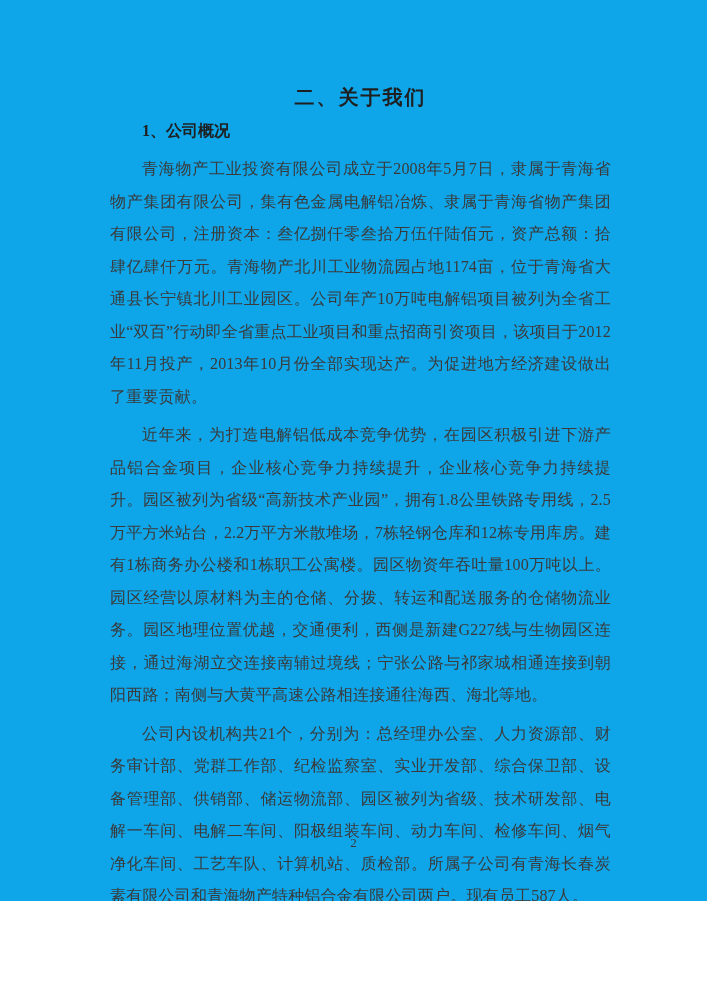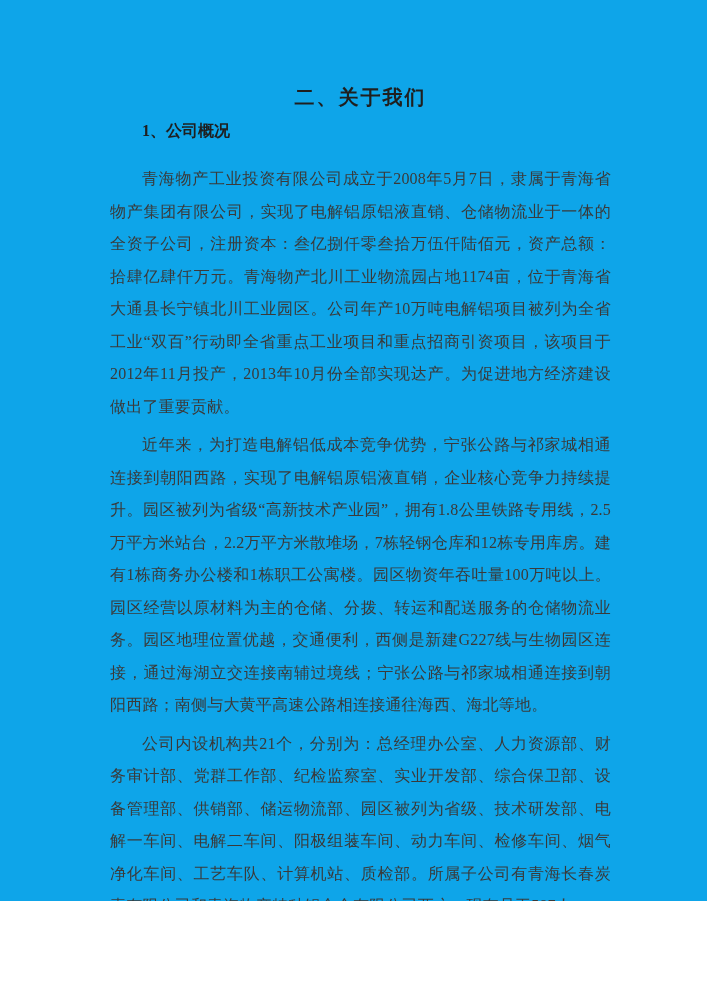--- a/index.html
+++ b/index.html
@@ -26,21 +26,21 @@
     margin: 0 0 9px 0;
     text-align: center;
     font-family: "Liberation Sans", "DejaVu Sans", sans-serif;
     font-weight: bold;
     font-size: 20px;
     line-height: 26px;
     letter-spacing: 2px;
     color: #1f1f1f;
   }
   .section-heading {
-    margin: 0 0 21px 0;
+    margin: 0 0 11px 0;
     font-family: "Liberation Serif", "DejaVu Serif", serif;
     font-weight: bold;
     font-size: 16px;
     line-height: 23px;
     text-indent: 2em;
     color: #1f1f1f;
   }
   .body-paragraph {
     margin: 0 0 6px 0;
     font-size: 16px;
@@ -61,20 +61,20 @@
     color: #3a3a3a;
   }
 </style>
 </head>
 <body>
 
 <div class="page">
   <div class="content">
     <h1 class="doc-title">二、关于我们</h1>
     <h2 class="section-heading">1、公司概况</h2>
-    <p class="body-paragraph">青海物产工业投资有限公司成立于2008年5月7日，隶属于青海省物产集团有限公司，实现了电解铝原铝液直销、仓储物流业于一体的全资子公司，注册资本：叁亿捌仟零叁拾万伍仟陆佰元，资产总额：拾肆亿肆仟万元。青海物产北川工业物流园占地1174亩，位于青海省大通县长宁镇北川工业园区。公司年产10万吨电解铝项目被列为全省工业“双百”行动即全省重点工业项目和重点招商引资项目，该项目于2012年11月投产，2013年10月份全部实现达产。为促进地方经济建设做出了重要贡献。</p>
-    <p class="body-paragraph">近年来，为打造电解铝低成本竞争优势，宁张公路与祁家城相通连接到朝阳西路，实现了电解铝原铝液直销，企业核心竞争力持续提升。园区被列为省级“高新技术产业园”，拥有1.8公里铁路专用线，2.5万平方米站台，2.2万平方米散堆场，7栋轻钢仓库和12栋专用库房。建有1栋商务办公楼和1栋职工公寓楼。园区物资年吞吐量100万吨以上。园区经营以原材料为主的仓储、分拨、转运和配送服务的仓储物流业务。园区地理位置优越，交通便利，西侧是新建G227线与生物园区连接，通过海湖立交连接南辅过境线；宁张公路与祁家城相通连接到朝阳西路；南侧与大黄平高速公路相连接通往海西、海北等地。</p>
+    <p class="body-paragraph">青海物产工业投资有限公司成立于2008年5月7日，隶属于青海省物产集团有限公司，集有色金属电解铝冶炼、隶属于青海省物产集团有限公司，注册资本：叁亿捌仟零叁拾万伍仟陆佰元，资产总额：拾肆亿肆仟万元。青海物产北川工业物流园占地1174亩，位于青海省大通县长宁镇北川工业园区。公司年产10万吨电解铝项目被列为全省工业“双百”行动即全省重点工业项目和重点招商引资项目，该项目于2012年11月投产，2013年10月份全部实现达产。为促进地方经济建设做出了重要贡献。</p>
+    <p class="body-paragraph">近年来，为打造电解铝低成本竞争优势，在园区积极引进下游产品铝合金项目，企业核心竞争力持续提升，企业核心竞争力持续提升。园区被列为省级“高新技术产业园”，拥有1.8公里铁路专用线，2.5万平方米站台，2.2万平方米散堆场，7栋轻钢仓库和12栋专用库房。建有1栋商务办公楼和1栋职工公寓楼。园区物资年吞吐量100万吨以上。园区经营以原材料为主的仓储、分拨、转运和配送服务的仓储物流业务。园区地理位置优越，交通便利，西侧是新建G227线与生物园区连接，通过海湖立交连接南辅过境线；宁张公路与祁家城相通连接到朝阳西路；南侧与大黄平高速公路相连接通往海西、海北等地。</p>
     <p class="body-paragraph">公司内设机构共21个，分别为：总经理办公室、人力资源部、财务审计部、党群工作部、纪检监察室、实业开发部、综合保卫部、设备管理部、供销部、储运物流部、园区被列为省级、技术研发部、电解一车间、电解二车间、阳极组装车间、动力车间、检修车间、烟气净化车间、工艺车队、计算机站、质检部。所属子公司有青海长春炭素有限公司和青海物产特种铝合金有限公司两户。现有员工587人。</p>
   </div>
   <div class="page-footer">
     <span>2</span>
   </div>
 </div>
 
 </body></html>

